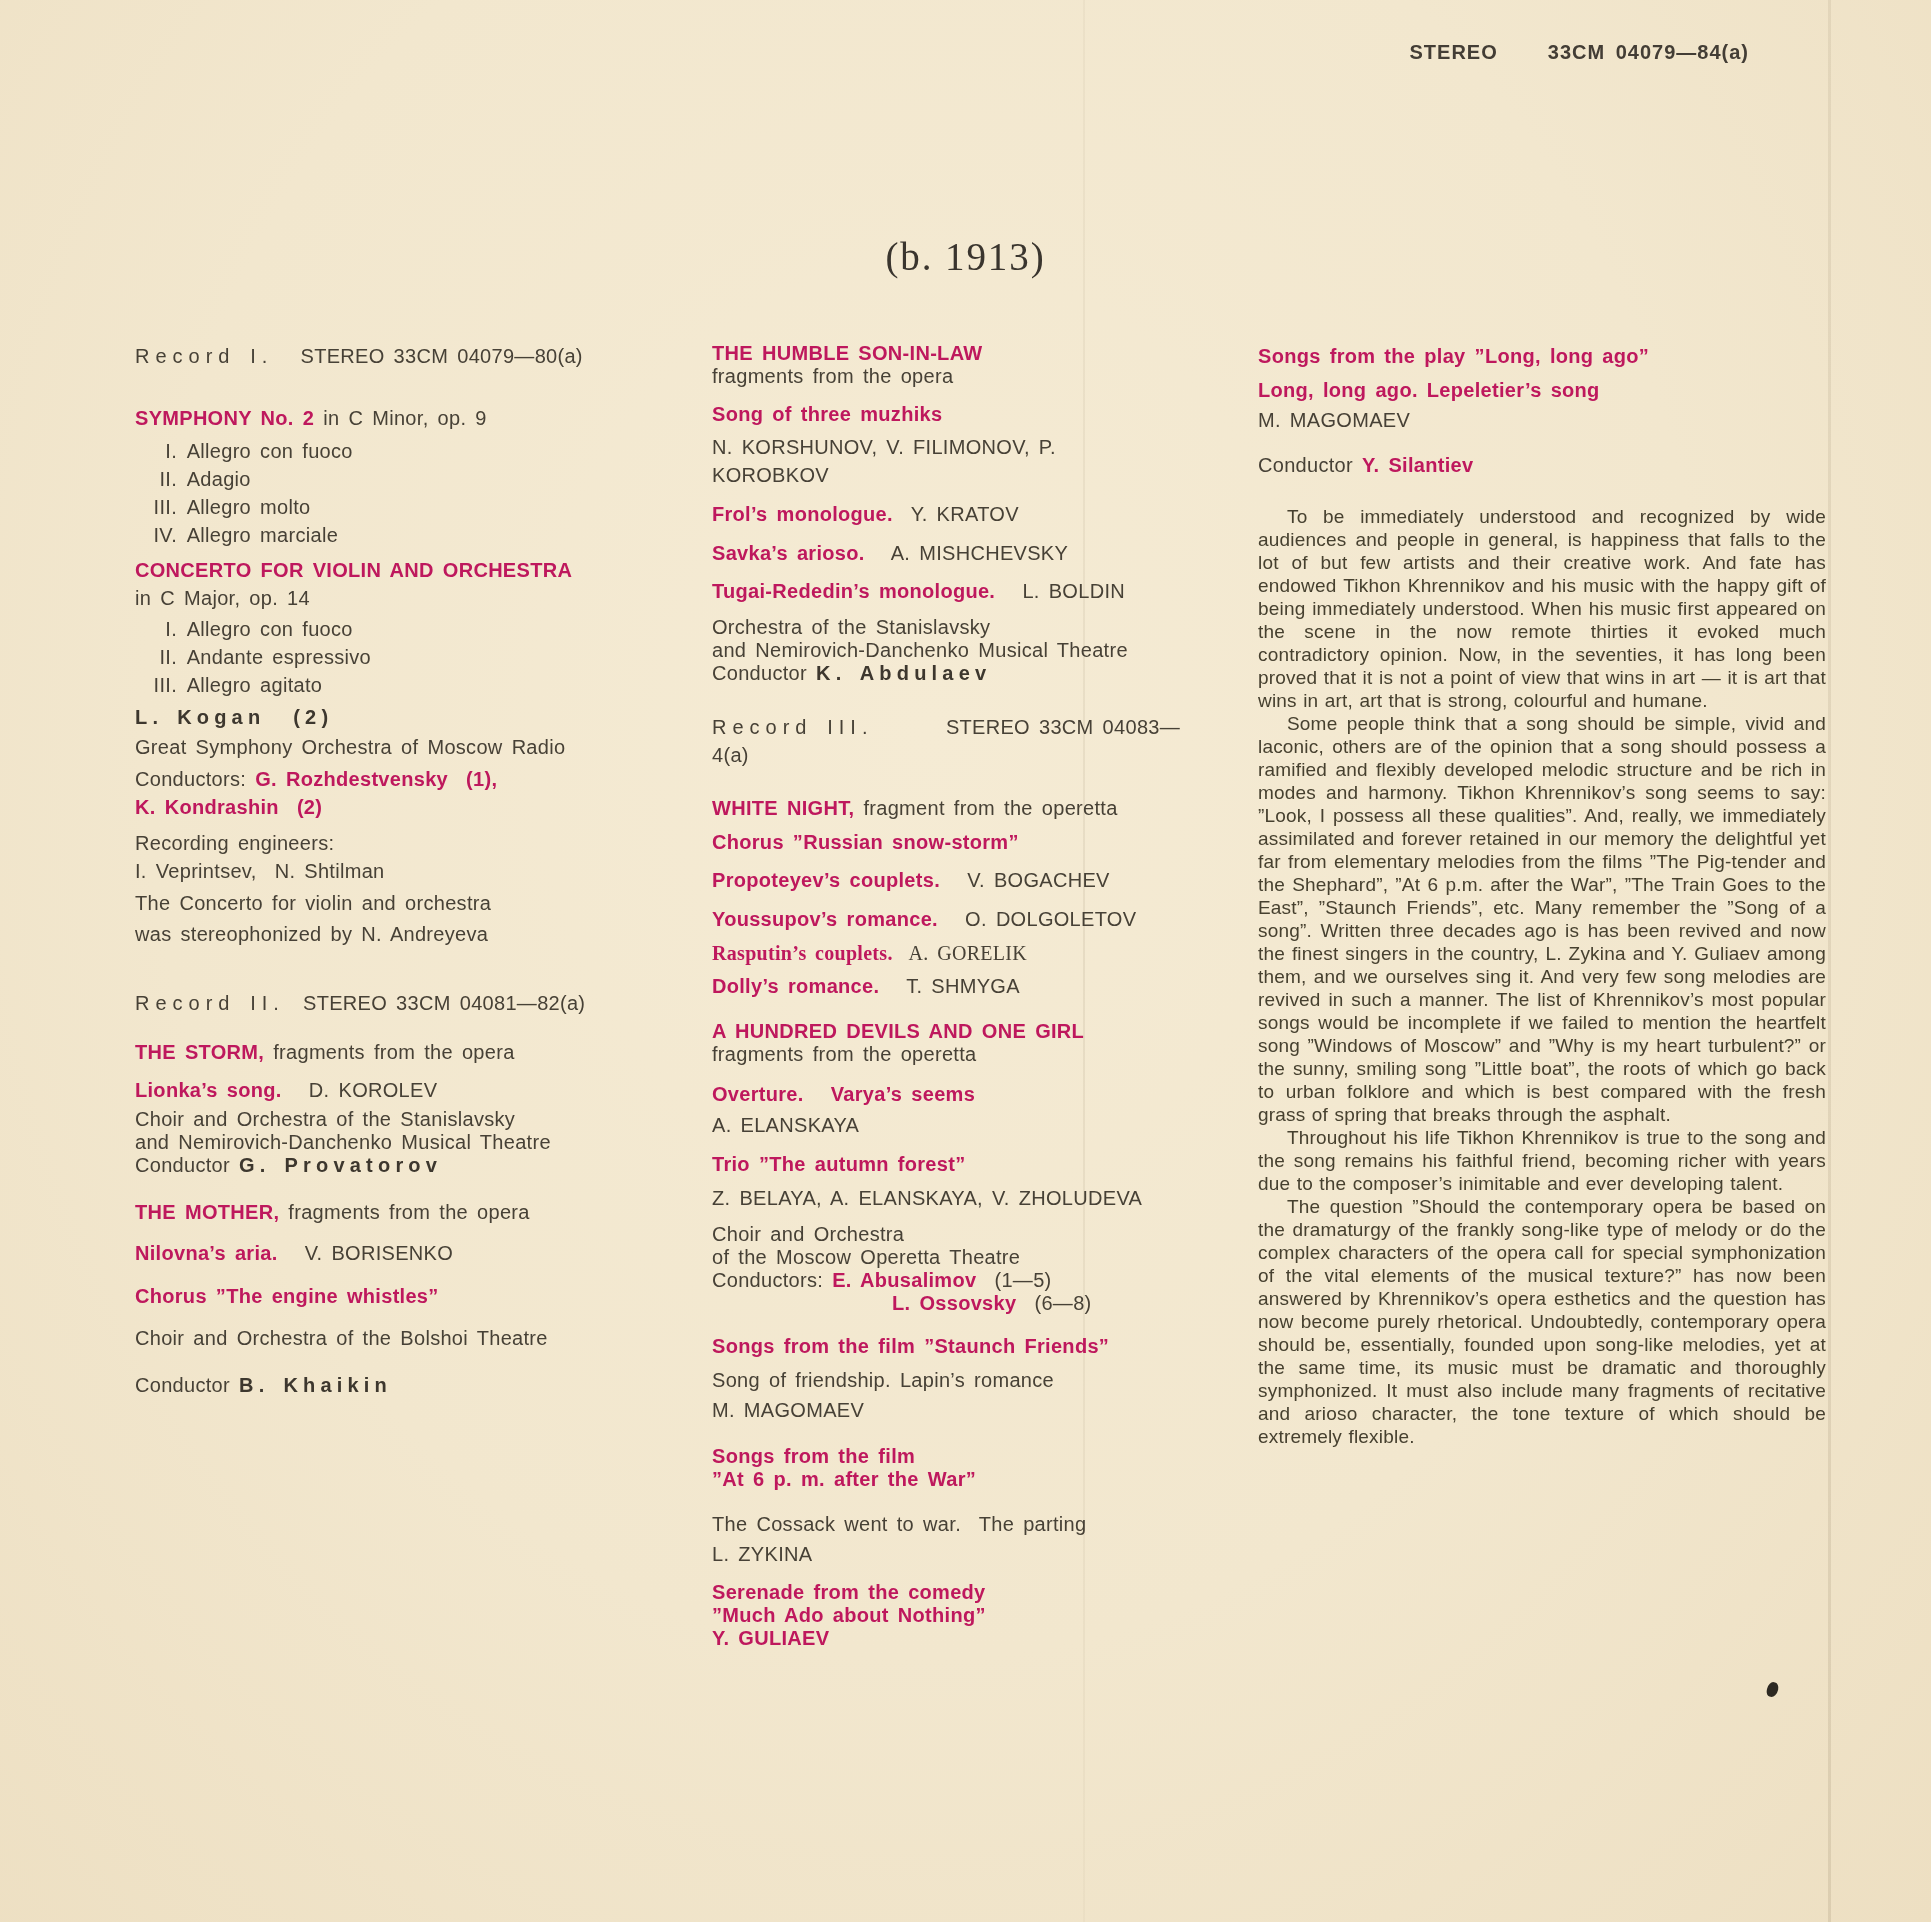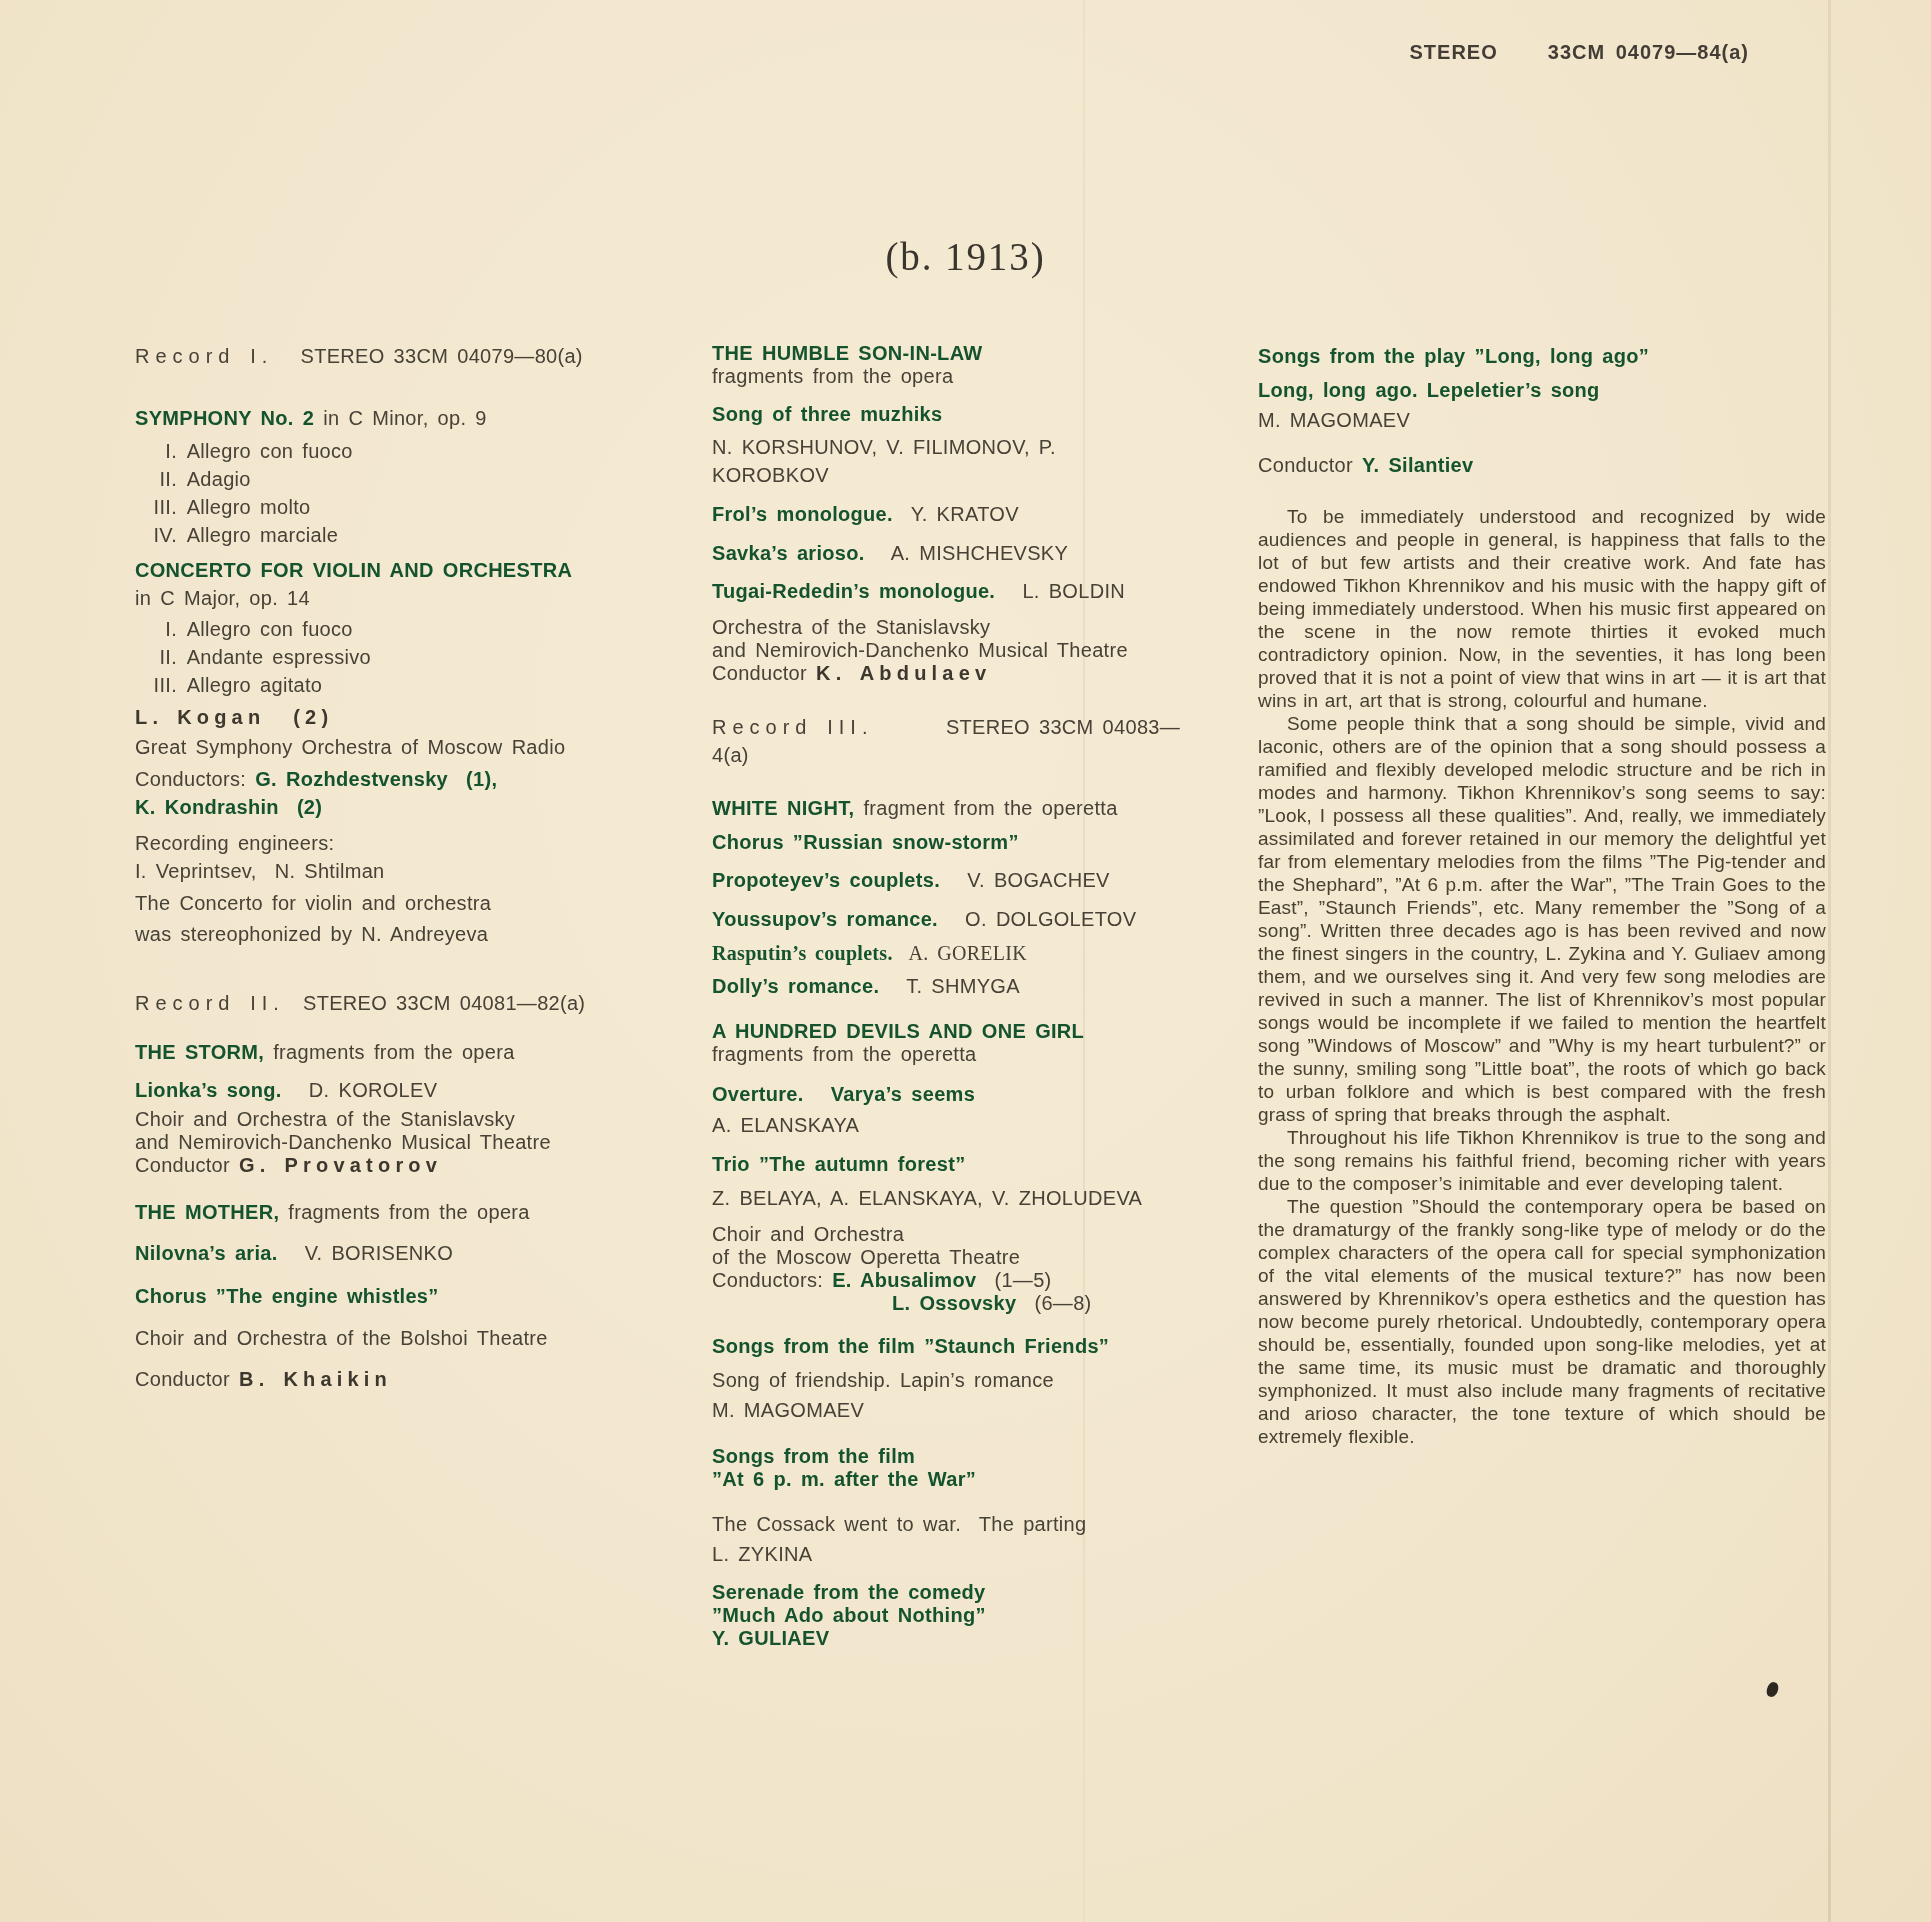--- a/index.html
+++ b/index.html
@@ -35,21 +35,21 @@
   .col3{width:568px;margin-left:77px;}
   .block{margin:0;}
   .line{
     font-size:20px;line-height:28px;white-space:pre-wrap;
     letter-spacing:.015em;word-spacing:.16em;color:#474136;
   }
   .block.lh24 .line{line-height:23px;}
   .block.lh31 .line{line-height:30px;}
   .block.lh32 .line{line-height:31px;}
   .line.ind{padding-left:180px;}
-  .t-b{font-weight:700;color:#14532d;}
+  .t-b{font-weight:700;color:#be185d;}
   .t-ls{letter-spacing:.30em;}
   .t-bls{font-weight:700;letter-spacing:.26em;color:#3d372e;}
   .t-num{display:inline-block;min-width:42px;text-align:right;margin-right:9.7px;}
   .essay{margin-top:26px;text-align:justify;}
   .essay-p{
     margin:0;font-size:19px;line-height:23px;text-indent:29px;
     word-spacing:.05em;letter-spacing:.01em;color:#46402f;
   }
   .ink-spot{
     position:absolute;left:1767px;top:1682px;width:10.6px;height:15.4px;
@@ -130,21 +130,21 @@
         </div>
         <div class="block" style="margin-top: 12.6px;">
           <div class="line"><span class="t-b">Nilovna’s aria.</span><span class="t-r">   V. BORISENKO</span></div>
         </div>
         <div class="block" style="margin-top: 15.4px;">
           <div class="line"><span class="t-b">Chorus ”The engine whistles”</span></div>
         </div>
         <div class="block" style="margin-top: 13.5px;">
           <div class="line"><span class="t-r">Choir and Orchestra of the Bolshoi Theatre</span></div>
         </div>
-        <div class="block" style="margin-top: 13px;">
+        <div class="block" style="margin-top: 19px;">
           <div class="line"><span class="t-r">Conductor </span><span class="t-bls">B. Khaikin</span></div>
         </div>
       </div>
     <div class="col col2">
         <div class="block lh24" style="margin-top: 0px;">
           <div class="line"><span class="t-b">THE HUMBLE SON-IN-LAW</span></div>
           <div class="line"><span class="t-r">fragments from the opera</span></div>
         </div>
         <div class="block" style="margin-top: 11.6px;">
           <div class="line"><span class="t-b">Song of three muzhiks</span></div>

